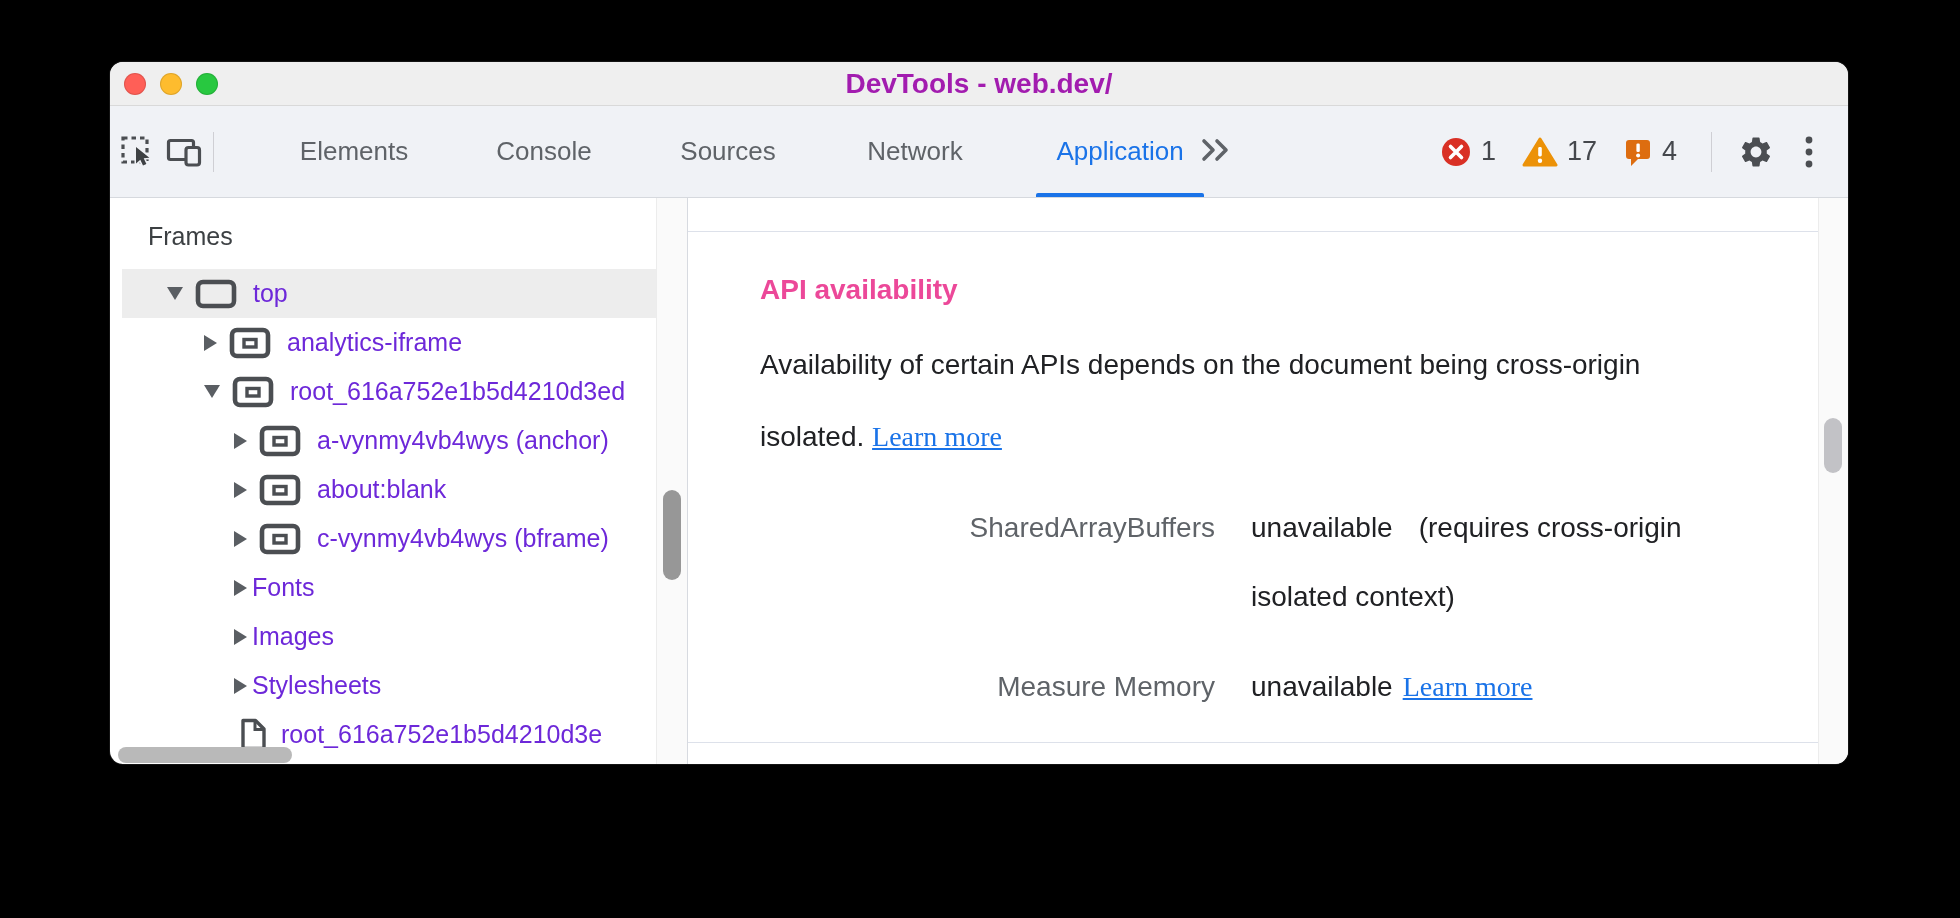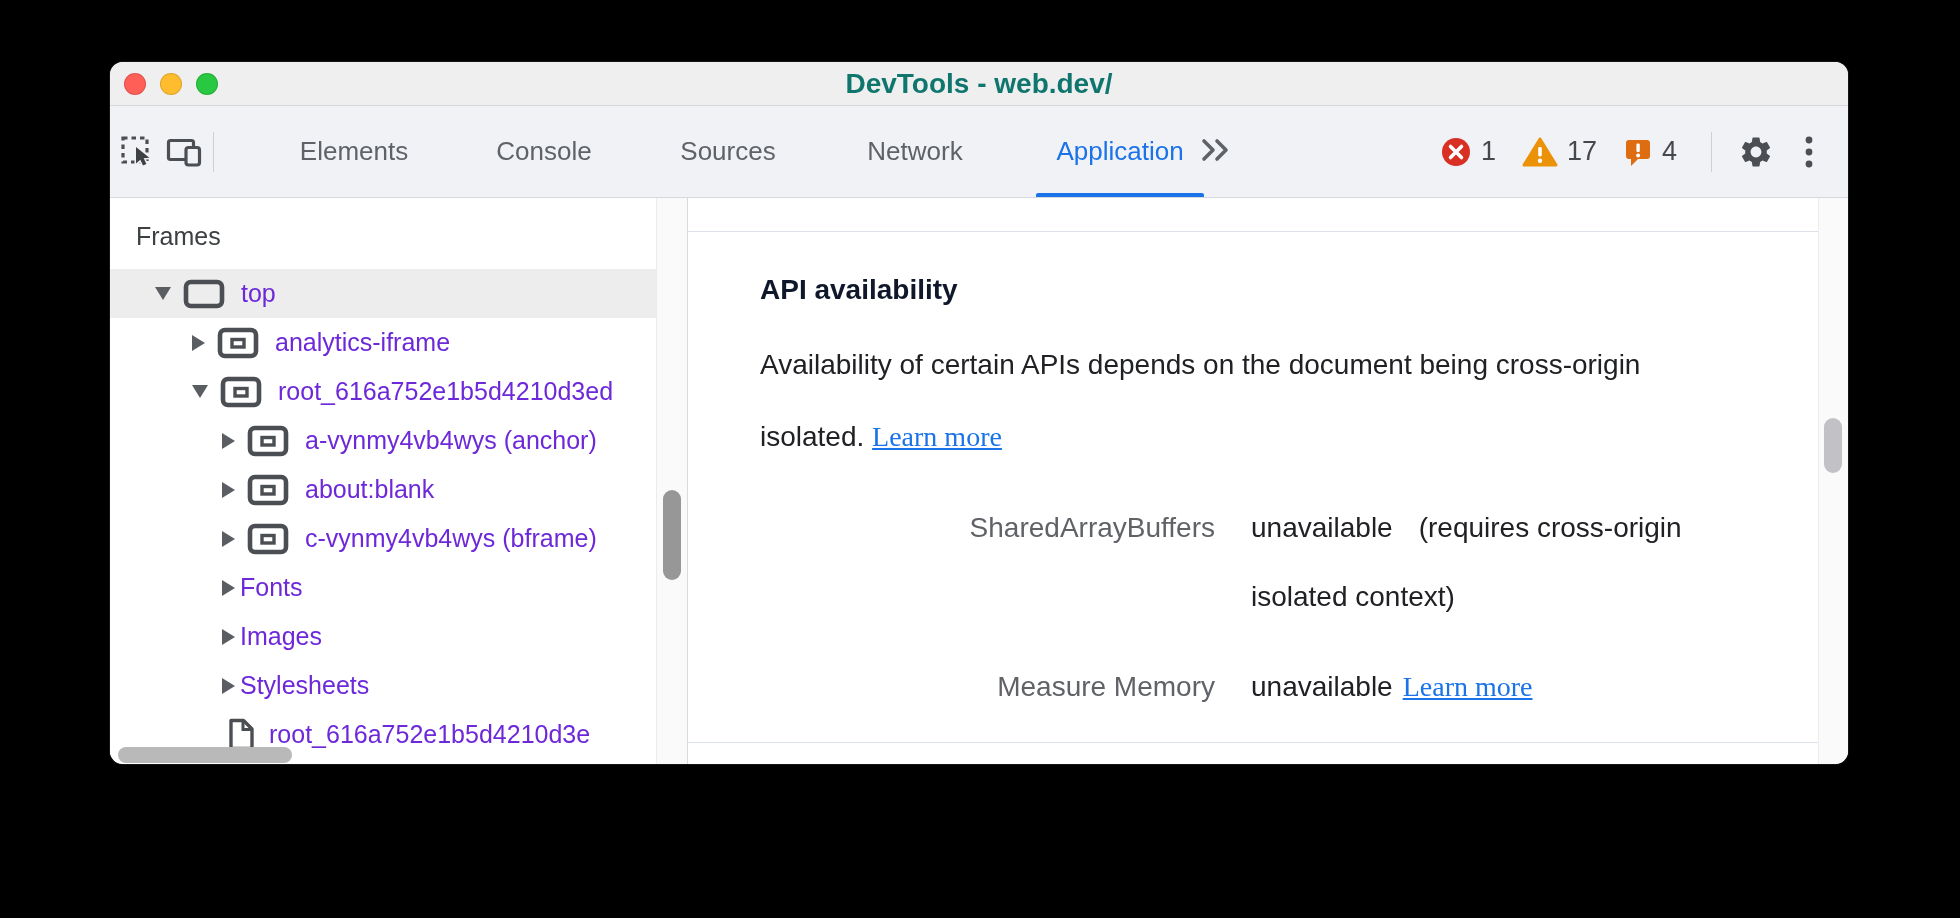--- a/index.html
+++ b/index.html
@@ -8,40 +8,40 @@
   .window{position:absolute;left:110px;top:62px;width:1738px;height:702px;background:#fff;
     border-radius:13px;overflow:hidden;box-shadow:0 0 0 1px rgba(255,255,255,.08);}
   
   .titlebar{position:absolute;left:0;top:0;width:100%;height:44px;background:#efefef;
     border-bottom:1px solid #d9d9d9;}
   .tl{position:absolute;top:11px;width:22px;height:22px;border-radius:50%;box-shadow:inset 0 0 0 1px rgba(0,0,0,.12);}
   .tl.red{left:14px;background:#ff5f57;}
   .tl.yellow{left:50px;background:#febc2e;}
   .tl.green{left:86px;background:#28c840;}
   .wtitle{position:absolute;left:0;right:0;top:0;height:44px;line-height:44px;text-align:center;
-    font-size:28px;font-weight:700;color:#0f766e;}
+    font-size:28px;font-weight:700;color:#a21caf;}
   
   .toolbar{position:absolute;left:0;top:44px;width:100%;height:92px;background:#f0f2f6;
     border-bottom:1px solid #d6d9de;padding-left:40px;}
   .tb-icon{position:absolute;top:29px;cursor:pointer;}
   .tb-sep{position:absolute;width:1px;background:#cfcfd4;top:26px;height:40px;}
   .tabs{position:absolute;left:120px;top:0;height:91px;display:flex;align-items:center;gap:40px;}
   .tab{position:relative;height:91px;display:flex;align-items:center;justify-content:center;
     font-size:26px;color:#5f6368;cursor:pointer;}
   .tab.t0{margin-left:46px;width:156px;}
   .tab.t1{width:144px;}.tab.t2{width:144px;}.tab.t3{width:150px;}.tab.t4{width:180px;}
   .tab.active{color:#1a73e8;}
   .tab.active::after{content:"";position:absolute;left:6px;right:6px;bottom:0;height:4px;background:#1a73e8;border-radius:2px 2px 0 0;}
   .more-tabs{position:absolute;left:1090px;top:30px;cursor:pointer;}
   .tb-right{position:absolute;right:34px;top:0;height:91px;display:flex;align-items:center;}
   .badge-num{font-size:27px;color:#45484d;margin-left:9px;}
   .gap26{width:26px;}.gap34{width:34px;}.gap30{width:30px;}
   .vsep2{width:1px;height:40px;background:#cfcfd4;}
   
-  .sidebar{position:absolute;left:0;top:136px;width:546px;height:588px;background:#fff;overflow:hidden;}
+  .sidebar{position:absolute;left:12px;top:136px;width:546px;height:588px;background:#fff;overflow:hidden;}
   .frames-header{position:absolute;left:26px;top:14px;font-size:25px;color:#3c4043;line-height:48px;}
   .tree{position:absolute;left:0;top:71px;width:546px;}
   .tree-row{height:49px;display:flex;align-items:center;white-space:nowrap;cursor:pointer;width:546px;}
   .tree-row.selected{background:#ededed;}
   .tree-row .tlabel{font-size:25px;color:#6d28d9;}
   .tri{width:0;height:0;flex:none;}
   .tri.collapsed{border-left:13px solid #5a5e63;border-top:8px solid transparent;border-bottom:8px solid transparent;}
   .tri.expanded{border-top:13px solid #5a5e63;border-left:8px solid transparent;border-right:8px solid transparent;}
   .lvl1{padding-left:45px;}
   .lvl2{padding-left:82px;}
@@ -53,21 +53,21 @@
   .docrow .tlabel{margin-left:14px;}
   
   .side-gutter{position:absolute;left:546px;top:136px;width:31px;height:566px;background:#fafafa;border-left:1px solid #ececec;}
   .side-thumb{position:absolute;left:553px;top:428px;width:18px;height:90px;background:#979797;border-radius:9px;cursor:pointer;}
   .hscroll-thumb{position:absolute;left:8px;top:685px;width:174px;height:16px;background:#b9b9b9;border-radius:8px;cursor:pointer;}
   .divider{position:absolute;left:577px;top:136px;width:1px;height:566px;background:#d7dae0;}
   
   .content{position:absolute;left:578px;top:136px;width:1130px;height:566px;background:#fff;overflow:hidden;}
   .sect-border-top{position:absolute;left:0;top:33px;width:100%;height:1px;background:#dde1ea;}
   .sect-border-bottom{position:absolute;left:0;top:544px;width:100%;height:1px;background:#dde1ea;}
-  .sect-title{position:absolute;left:72px;top:72px;font-size:28px;line-height:40px;font-weight:700;color:#0f172a;}
+  .sect-title{position:absolute;left:72px;top:72px;font-size:28px;line-height:40px;font-weight:700;color:#ec4899;}
   .para{position:absolute;left:72px;top:131px;font-size:28px;line-height:72px;color:#202124;}
   a.lnk{color:#1a73e8;text-decoration:underline;cursor:pointer;font-family:Liberation Serif, serif;}
   .field{position:absolute;left:72px;display:flex;font-size:28px;line-height:69px;gap:8px;}
   .field .fkey{width:455px;text-align:right;color:#5f6368;flex:none;}
   .field .fval{margin-left:28px;color:#202124;}
   .field.f1{top:295px;}
   .field.f2{top:454px;}
   .note1{margin-left:26px;}
   .fval .lnk{margin-left:10px;}
   .content-gutter{position:absolute;left:1708px;top:136px;width:30px;height:566px;background:#fafafa;border-left:1px solid #ececec;}

